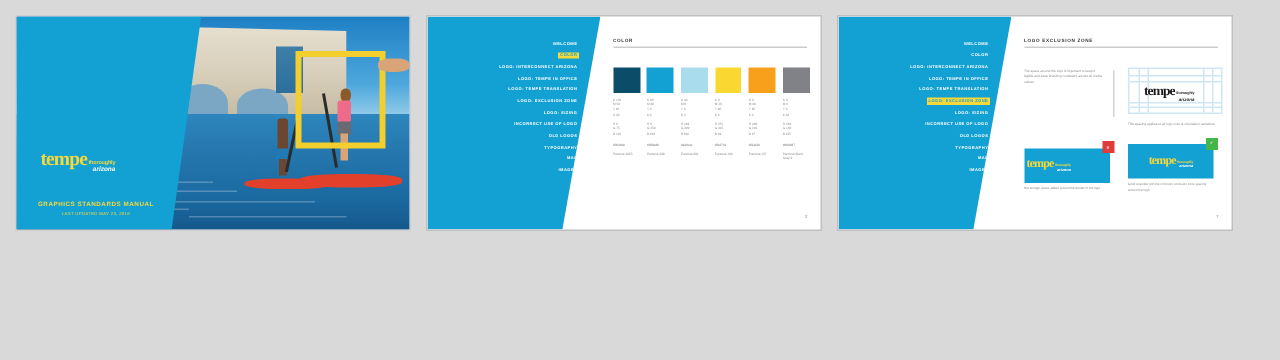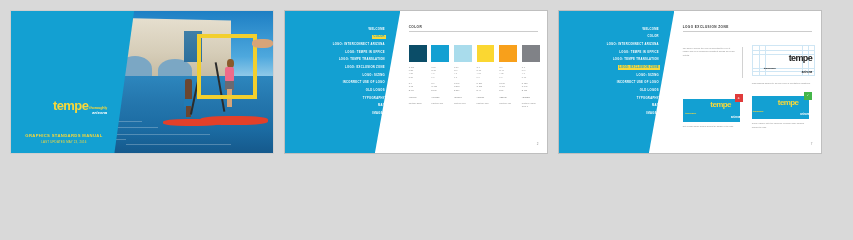--- a/index.html
+++ b/index.html
@@ -96,22 +96,22 @@
     font-size:4.2px; font-weight:bold; color:#f7d83a;
     letter-spacing:.35px; line-height:1.5;
   }
   .cover-title .t2 {
     font-size:2.9px; color:#f7d83a; letter-spacing:.2px; margin-top:1px;
   }
 
   
   .logo { position:relative; display:inline-block; line-height:1; }
   .logo .word {
-    font-family:Liberation Sans, sans-serif;
-    font-weight:bold; letter-spacing:-0.6px; display:inline-block;margin-left:26px;
+    font-family:Liberation Serif, serif;
+    font-weight:bold; letter-spacing:-0.6px; display:inline-block;
   }
   .logo .tag {
     display:inline-block; font-size:.28em; letter-spacing:-0.1px;
     transform:translateY(-0.25em); margin-left:1px; font-weight:bold;
   }
   .logo .az {
     display:block; text-align:right; font-style:italic; font-weight:bold;
     letter-spacing:0px; margin-top:-0.18em;
   }
   .logo-yellow .word, .logo-yellow .tag { color:#f7d83a; }

